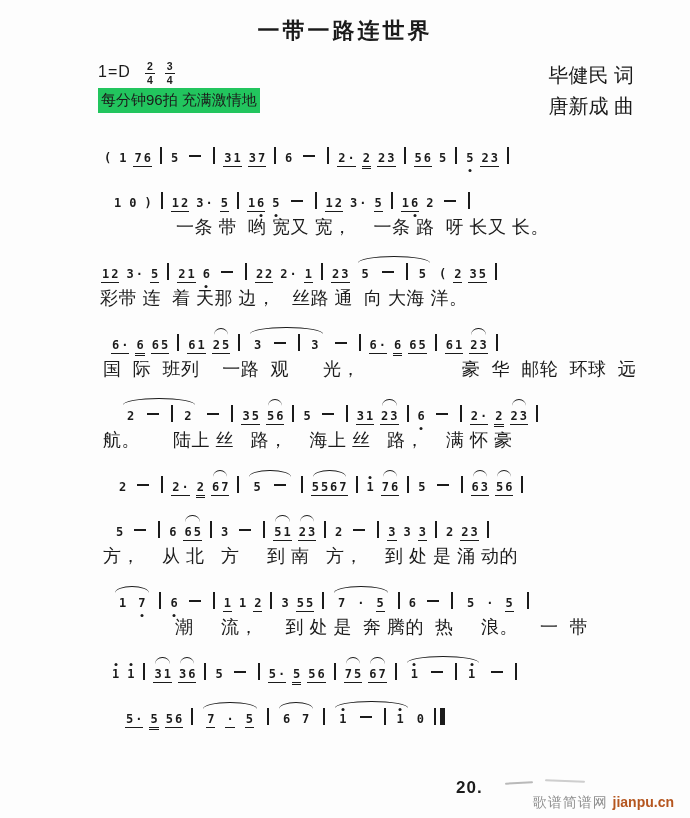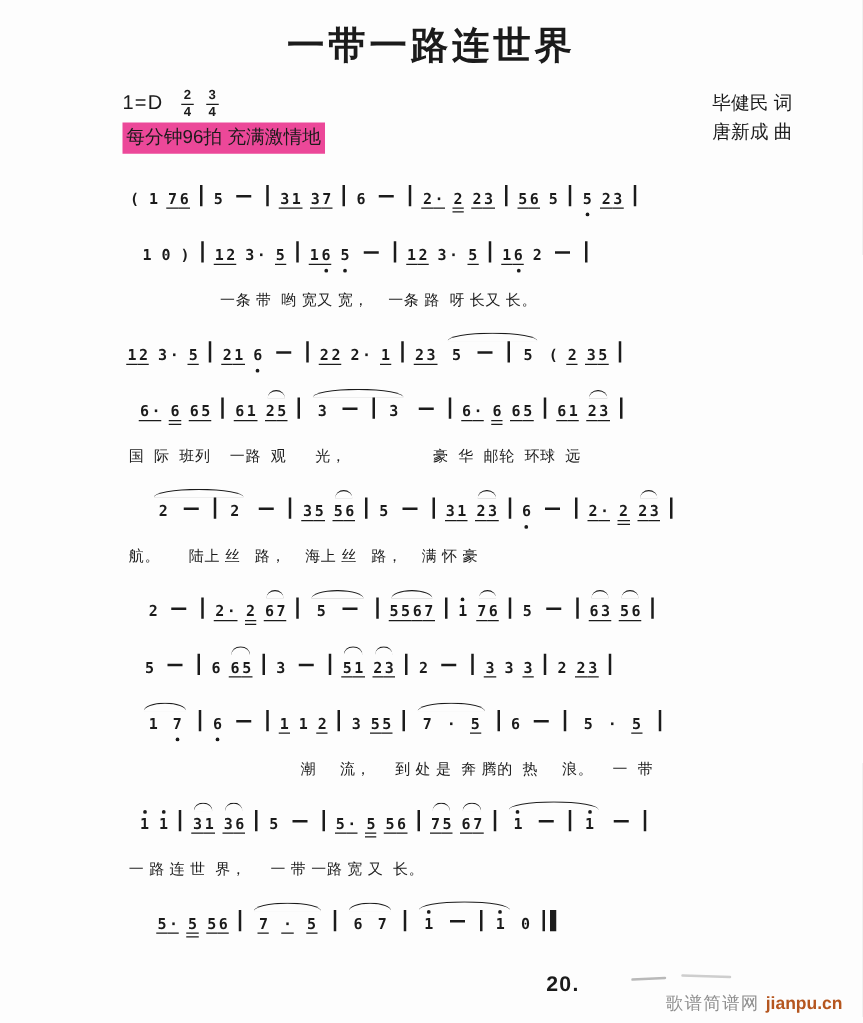--- a/index.html
+++ b/index.html
@@ -2,54 +2,54 @@
 <html><head>
 <meta charset="utf-8">
 <style>
   html,body{margin:0;padding:0;background:#e8e8e8;}
   .page{
     width:690px;height:818px;margin:0 auto;background:#fdfdfd;
     position:relative;overflow:hidden;color:#1b1b1b;
     font-family:"Liberation Sans",sans-serif;
   }
   .title{
-    text-align:center;padding-top:16px;font-size:30px;font-weight:700;
+    text-align:center;padding-top:16px;font-size:22px;font-weight:700;
     letter-spacing:3px;
   }
   .meta{display:flex;justify-content:space-between;padding:14px 56px 4px 98px;font-size:15px;}
   .meta-left{line-height:1.5;}
   .keyline{font-weight:400;}
   .key{font-size:16px;letter-spacing:1px;}
   .ts{display:inline-block;text-align:center;vertical-align:middle;margin-left:10px;font-size:10.5px;line-height:1;font-weight:700;}
   .ts b{display:block;border-bottom:1px solid #1b1b1b;padding:0 2px 1px;}
   .ts i{display:block;font-style:normal;padding-top:1px;}
-  .tempo{margin-top:3px;background:#ec4899;display:inline-block;padding:1px 3px;}
-  .meta-right{text-align:center;line-height:1.55;font-size:15px;}
+  .tempo{margin-top:3px;background:#22c55e;display:inline-block;padding:1px 3px;}
+  .meta-right{text-align:center;line-height:1.55;font-size:20px;}
   .score{padding:10px 30px 0 98px;}
   .system{margin-bottom:13px;}
   .notes-line{
     white-space:nowrap;padding-top:11px;line-height:20px;
     font-family:"DejaVu Sans Mono",monospace;font-weight:700;font-size:12px;
   }
   .cluster{display:inline-block;position:relative;margin:0 3px;vertical-align:baseline;}
   .cluster.sp .note{margin:0 5px;}
   .note{display:inline-block;position:relative;padding:0 1px;line-height:1.15;}
   .note.u1{border-bottom:1.6px solid #1b1b1b;}
   .note.u2{border-bottom:1.6px solid #1b1b1b;}
   .note.u2::after{content:"";position:absolute;left:0;right:0;bottom:-3.6px;border-bottom:1.6px solid #1b1b1b;}
   .hidot{position:absolute;top:-5px;left:50%;transform:translateX(-50%);width:3px;height:3px;border-radius:50%;background:#1b1b1b;}
   .lodot{position:absolute;bottom:-6.5px;left:50%;transform:translateX(-50%);width:3px;height:3px;border-radius:50%;background:#1b1b1b;}
   .slur{position:absolute;top:-7px;left:2px;right:2px;height:6px;
     border-top:1.6px solid #1b1b1b;border-radius:50% 50% 0 0/100% 100% 0 0;}
   .bar{display:inline-block;width:2px;height:17px;background:#1b1b1b;margin:0 5px;vertical-align:-2px;}
   .dash{display:inline-block;width:12px;height:2px;background:#1b1b1b;margin:0 7px;vertical-align:5px;}
   .endbar{display:inline-block;width:4px;height:17px;border-left:2px solid #1b1b1b;border-right:5px solid #1b1b1b;margin-left:6px;vertical-align:-2px;}
-  .lyrics-line{font-size:12px;margin-top:18px;white-space:pre;letter-spacing:0.5px;}
+  .lyrics-line{font-size:18px;margin-top:2px;white-space:pre;letter-spacing:0.5px;}
   .footer{position:absolute;left:0;right:0;bottom:0;height:48px;}
-  .page-number{position:absolute;left:437px;bottom:20px;font-size:17px;font-weight:700;letter-spacing:1px;}
+  .page-number{position:absolute;left:456px;bottom:20px;font-size:17px;font-weight:700;letter-spacing:1px;}
   .artifact{position:absolute;background:#b9b9b9;height:2px;border-radius:1px;}
   .a1{left:505px;bottom:34px;width:28px;transform:rotate(-3deg);}
   .a2{left:545px;bottom:36px;width:40px;transform:rotate(2deg);opacity:.7;}
   .watermark{position:absolute;right:16px;bottom:6px;font-size:14px;color:#8f8f8f;letter-spacing:1px;}
   .watermark .domain{font-weight:700;letter-spacing:0;}
 </style>
 </head>
 <body>
 
 <div class="page">
@@ -72,42 +72,43 @@
   <div class="score">
       <div class="system">
         <div class="notes-line" style="padding-left: 2px;"><span class="cluster"><span class="note">(</span></span><span class="cluster"><span class="note">1</span></span><span class="cluster"><span class="note u1">7</span><span class="note u1">6</span></span><span class="bar"></span><span class="cluster"><span class="note">5</span></span><span class="dash"></span><span class="bar"></span><span class="cluster"><span class="note u1">3</span><span class="note u1">1</span></span><span class="cluster"><span class="note u1">3</span><span class="note u1">7</span></span><span class="bar"></span><span class="cluster"><span class="note">6</span></span><span class="dash"></span><span class="bar"></span><span class="cluster"><span class="note u1">2</span><span class="note u1">·</span></span><span class="cluster"><span class="note u2">2</span></span><span class="cluster"><span class="note u1">2</span><span class="note u1">3</span></span><span class="bar"></span><span class="cluster"><span class="note u1">5</span><span class="note u1">6</span></span><span class="cluster"><span class="note">5</span></span><span class="bar"></span><span class="cluster"><span class="note">5<i class="lodot"></i></span></span><span class="cluster"><span class="note u1">2</span><span class="note u1">3</span></span><span class="bar"></span></div>
       </div>
       <div class="system">
         <div class="notes-line" style="padding-left: 12px;"><span class="cluster"><span class="note">1</span></span><span class="cluster"><span class="note">0</span></span><span class="cluster"><span class="note">)</span></span><span class="bar"></span><span class="cluster"><span class="note u1">1</span><span class="note u1">2</span></span><span class="cluster"><span class="note">3</span><span class="note">·</span></span><span class="cluster"><span class="note u1">5</span></span><span class="bar"></span><span class="cluster"><span class="note u1">1</span><span class="note u1">6<i class="lodot"></i></span></span><span class="cluster"><span class="note">5<i class="lodot"></i></span></span><span class="dash"></span><span class="bar"></span><span class="cluster"><span class="note u1">1</span><span class="note u1">2</span></span><span class="cluster"><span class="note">3</span><span class="note">·</span></span><span class="cluster"><span class="note u1">5</span></span><span class="bar"></span><span class="cluster"><span class="note u1">1</span><span class="note u1">6<i class="lodot"></i></span></span><span class="cluster"><span class="note">2</span></span><span class="dash"></span><span class="bar"></span></div>
         <div class="lyrics-line" style="padding-left: 78px;">一条 带  哟 宽又 宽，    一条 路  呀 长又 长。</div>
       </div>
       <div class="system">
         <div class="notes-line" style="padding-left: 0px;"><span class="cluster"><span class="note u1">1</span><span class="note u1">2</span></span><span class="cluster"><span class="note">3</span><span class="note">·</span></span><span class="cluster"><span class="note u1">5</span></span><span class="bar"></span><span class="cluster"><span class="note u1">2</span><span class="note u1">1</span></span><span class="cluster"><span class="note">6<i class="lodot"></i></span></span><span class="dash"></span><span class="bar"></span><span class="cluster"><span class="note u1">2</span><span class="note u1">2</span></span><span class="cluster"><span class="note">2</span><span class="note">·</span></span><span class="cluster"><span class="note u1">1</span></span><span class="bar"></span><span class="cluster"><span class="note u1">2</span><span class="note u1">3</span></span><span class="cluster sp"><i class="slur"></i><span class="note">5</span><span class="dash"></span><span class="bar"></span><span class="note">5</span></span><span class="cluster"><span class="note">(</span></span><span class="cluster"><span class="note u1">2</span></span><span class="cluster"><span class="note u1">3</span><span class="note u1">5</span></span><span class="bar"></span></div>
+        <div class="lyrics-line" style="padding-left: 2px;">彩带 连  着 天那 边，   丝路 通  向 大海 洋。</div>
       </div>
       <div class="system">
         <div class="notes-line" style="padding-left: 10px;"><span class="cluster"><span class="note u1">6</span><span class="note u1">·</span></span><span class="cluster"><span class="note u2">6</span></span><span class="cluster"><span class="note u1">6</span><span class="note u1">5</span></span><span class="bar"></span><span class="cluster"><span class="note u1">6</span><span class="note u1">1</span></span><span class="cluster"><i class="slur"></i><span class="note u1">2</span><span class="note u1">5</span></span><span class="bar"></span><span class="cluster sp"><i class="slur"></i><span class="note">3</span><span class="dash"></span><span class="bar"></span><span class="note">3</span></span><span class="dash"></span><span class="bar"></span><span class="cluster"><span class="note u1">6</span><span class="note u1">·</span></span><span class="cluster"><span class="note u2">6</span></span><span class="cluster"><span class="note u1">6</span><span class="note u1">5</span></span><span class="bar"></span><span class="cluster"><span class="note u1">6</span><span class="note u1">1</span></span><span class="cluster"><i class="slur"></i><span class="note u1">2</span><span class="note u1">3</span></span><span class="bar"></span></div>
         <div class="lyrics-line" style="padding-left: 5px; font-family: Liberation Mono, monospace;">国 际 班列  一路 观   光，         豪 华 邮轮 环球 远</div>
       </div>
       <div class="system">
         <div class="notes-line" style="padding-left: 20px;"><span class="cluster sp"><i class="slur"></i><span class="note">2</span><span class="dash"></span><span class="bar"></span><span class="note">2</span></span><span class="dash"></span><span class="bar"></span><span class="cluster"><span class="note u1">3</span><span class="note u1">5</span></span><span class="cluster"><i class="slur"></i><span class="note u1">5</span><span class="note u1">6</span></span><span class="bar"></span><span class="cluster"><span class="note">5</span></span><span class="dash"></span><span class="bar"></span><span class="cluster"><span class="note u1">3</span><span class="note u1">1</span></span><span class="cluster"><i class="slur"></i><span class="note u1">2</span><span class="note u1">3</span></span><span class="bar"></span><span class="cluster"><span class="note">6<i class="lodot"></i></span></span><span class="dash"></span><span class="bar"></span><span class="cluster"><span class="note u1">2</span><span class="note u1">·</span></span><span class="cluster"><span class="note u2">2</span></span><span class="cluster"><i class="slur"></i><span class="note u1">2</span><span class="note u1">3</span></span><span class="bar"></span></div>
         <div class="lyrics-line" style="padding-left: 5px;">航。      陆上 丝   路，    海上 丝   路，    满 怀 豪</div>
       </div>
       <div class="system">
         <div class="notes-line" style="padding-left: 17px;"><span class="cluster"><span class="note">2</span></span><span class="dash"></span><span class="bar"></span><span class="cluster"><span class="note u1">2</span><span class="note u1">·</span></span><span class="cluster"><span class="note u2">2</span></span><span class="cluster"><i class="slur"></i><span class="note u1">6</span><span class="note u1">7</span></span><span class="bar"></span><span class="cluster sp"><i class="slur"></i><span class="note">5</span><span class="dash"></span></span><span class="bar"></span><span class="cluster"><i class="slur"></i><span class="note u1">5</span><span class="note u1">5</span><span class="note u1">6</span><span class="note u1">7</span></span><span class="bar"></span><span class="cluster"><span class="note">1<i class="hidot"></i></span></span><span class="cluster"><i class="slur"></i><span class="note u1">7</span><span class="note u1">6</span></span><span class="bar"></span><span class="cluster"><span class="note">5</span></span><span class="dash"></span><span class="bar"></span><span class="cluster"><i class="slur"></i><span class="note u1">6</span><span class="note u1">3</span></span><span class="cluster"><i class="slur"></i><span class="note u1">5</span><span class="note u1">6</span></span><span class="bar"></span></div>
       </div>
       <div class="system">
         <div class="notes-line" style="padding-left: 14px;"><span class="cluster"><span class="note">5</span></span><span class="dash"></span><span class="bar"></span><span class="cluster"><span class="note">6</span></span><span class="cluster"><i class="slur"></i><span class="note u1">6</span><span class="note u1">5</span></span><span class="bar"></span><span class="cluster"><span class="note">3</span></span><span class="dash"></span><span class="bar"></span><span class="cluster"><i class="slur"></i><span class="note u1">5</span><span class="note u1">1</span></span><span class="cluster"><i class="slur"></i><span class="note u1">2</span><span class="note u1">3</span></span><span class="bar"></span><span class="cluster"><span class="note">2</span></span><span class="dash"></span><span class="bar"></span><span class="cluster"><span class="note u1">3</span></span><span class="cluster"><span class="note">3</span></span><span class="cluster"><span class="note u1">3</span></span><span class="bar"></span><span class="cluster"><span class="note">2</span></span><span class="cluster"><span class="note u1">2</span><span class="note u1">3</span></span><span class="bar"></span></div>
+        <div class="lyrics-line" style="padding-left: 5px;">方，    从 北   方     到 南   方，    到 处 是 涌 动的</div>
       </div>
       <div class="system">
         <div class="notes-line" style="padding-left: 12px;"><span class="cluster sp"><i class="slur"></i><span class="note">1</span><span class="note">7<i class="lodot"></i></span></span><span class="bar"></span><span class="cluster"><span class="note">6<i class="lodot"></i></span></span><span class="dash"></span><span class="bar"></span><span class="cluster"><span class="note u1">1</span></span><span class="cluster"><span class="note">1</span></span><span class="cluster"><span class="note u1">2</span></span><span class="bar"></span><span class="cluster"><span class="note">3</span></span><span class="cluster"><span class="note u1">5</span><span class="note u1">5</span></span><span class="bar"></span><span class="cluster sp"><i class="slur"></i><span class="note">7</span><span class="note">·</span><span class="note u1">5</span></span><span class="bar"></span><span class="cluster"><span class="note">6</span></span><span class="dash"></span><span class="bar"></span><span class="cluster sp"><span class="note">5</span><span class="note">·</span><span class="note u1">5</span></span><span class="bar"></span></div>
         <div class="lyrics-line" style="padding-left: 5px; text-align: center;">潮     流，     到 处 是  奔 腾的  热     浪。    一  带</div>
       </div>
       <div class="system">
         <div class="notes-line" style="padding-left: 10px;"><span class="cluster"><span class="note">1<i class="hidot"></i></span></span><span class="cluster"><span class="note">1<i class="hidot"></i></span></span><span class="bar"></span><span class="cluster"><i class="slur"></i><span class="note u1">3</span><span class="note u1">1</span></span><span class="cluster"><i class="slur"></i><span class="note u1">3</span><span class="note u1">6</span></span><span class="bar"></span><span class="cluster"><span class="note">5</span></span><span class="dash"></span><span class="bar"></span><span class="cluster"><span class="note u1">5</span><span class="note u1">·</span></span><span class="cluster"><span class="note u2">5</span></span><span class="cluster"><span class="note u1">5</span><span class="note u1">6</span></span><span class="bar"></span><span class="cluster"><i class="slur"></i><span class="note u1">7</span><span class="note u1">5</span></span><span class="cluster"><i class="slur"></i><span class="note u1">6</span><span class="note u1">7</span></span><span class="bar"></span><span class="cluster sp"><i class="slur"></i><span class="note">1<i class="hidot"></i></span><span class="dash"></span><span class="bar"></span><span class="note">1<i class="hidot"></i></span></span><span class="dash"></span><span class="bar"></span></div>
-        <div class="lyrics-line" style="padding-left: 5px;">一 路 连 世  界，     一 带 一路 宽 又  长。</div>
       </div>
       <div class="system">
         <div class="notes-line" style="padding-left: 24px;"><span class="cluster"><span class="note u1">5</span><span class="note u1">·</span></span><span class="cluster"><span class="note u2">5</span></span><span class="cluster"><span class="note u1">5</span><span class="note u1">6</span></span><span class="bar"></span><span class="cluster sp"><i class="slur"></i><span class="note u1">7</span><span class="note u1">·</span><span class="note u1">5</span></span><span class="bar"></span><span class="cluster sp"><i class="slur"></i><span class="note">6</span><span class="note">7</span></span><span class="bar"></span><span class="cluster sp"><i class="slur"></i><span class="note">1<i class="hidot"></i></span><span class="dash"></span><span class="bar"></span><span class="note">1<i class="hidot"></i></span></span><span class="cluster"><span class="note">0</span></span><span class="endbar"></span></div>
       </div>
     </div>
 
   <div class="footer">
     <div class="page-number">20.</div>
     <div class="artifact a1"></div>
     <div class="artifact a2"></div>

